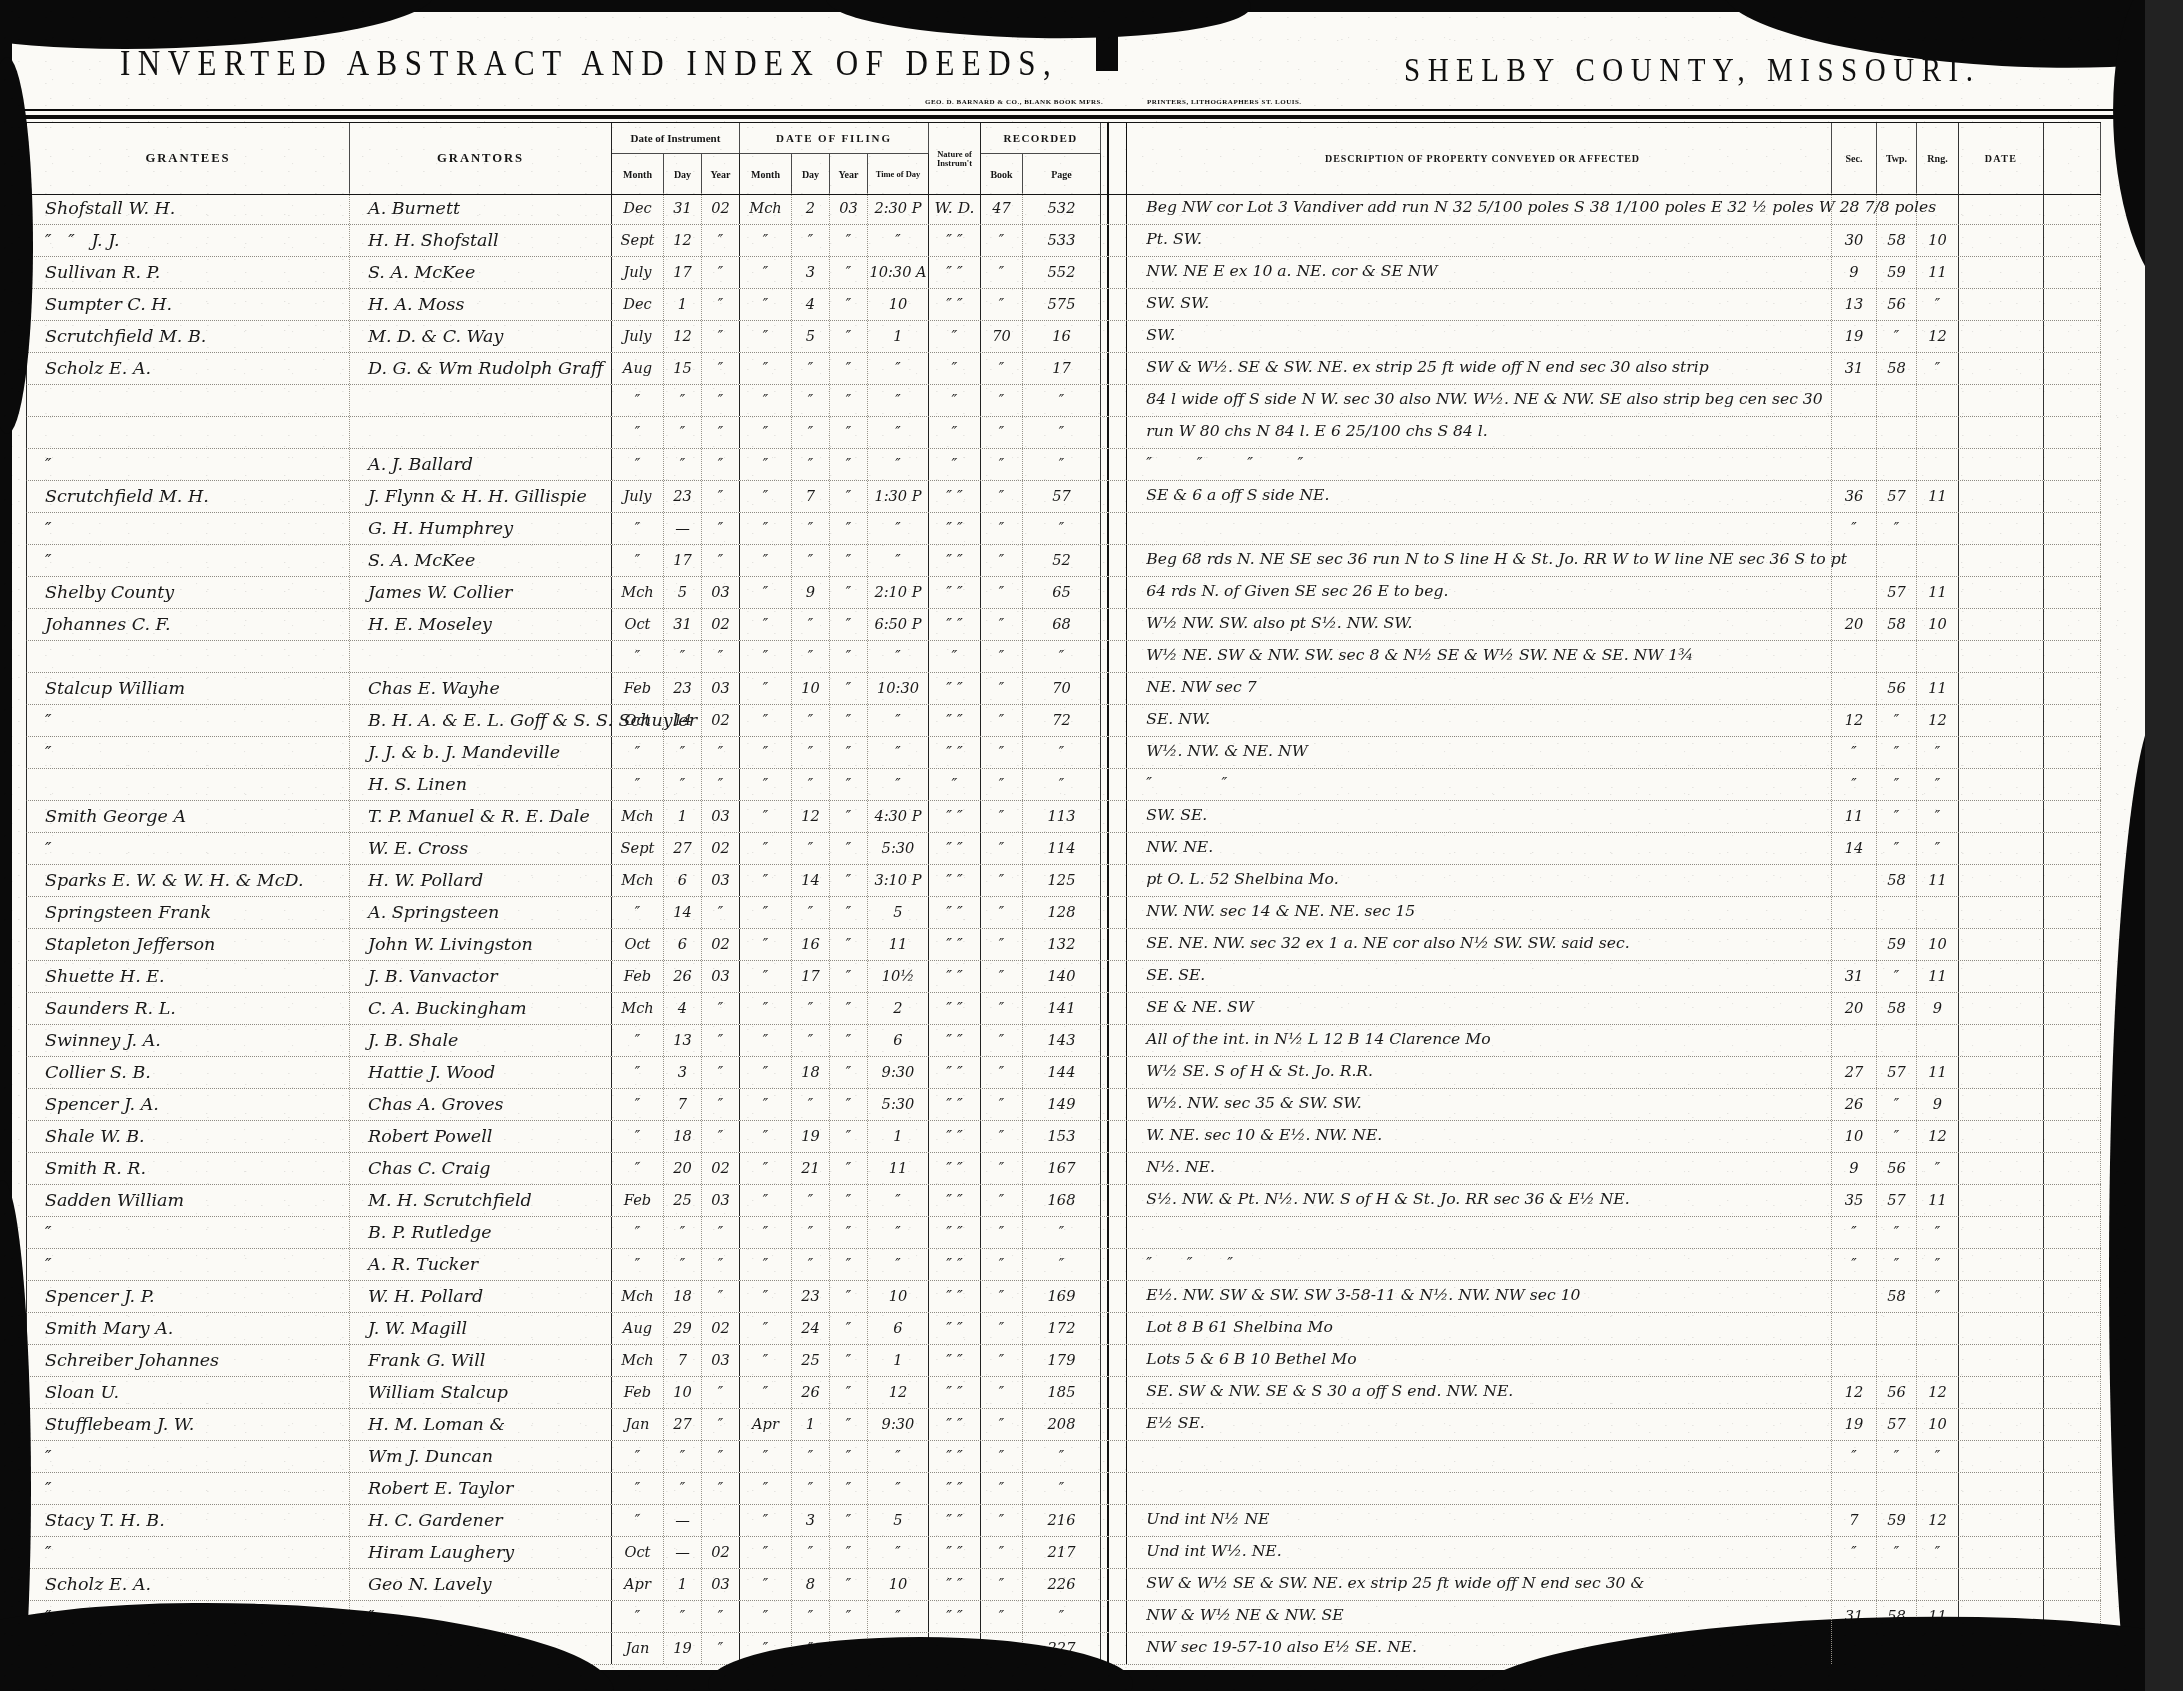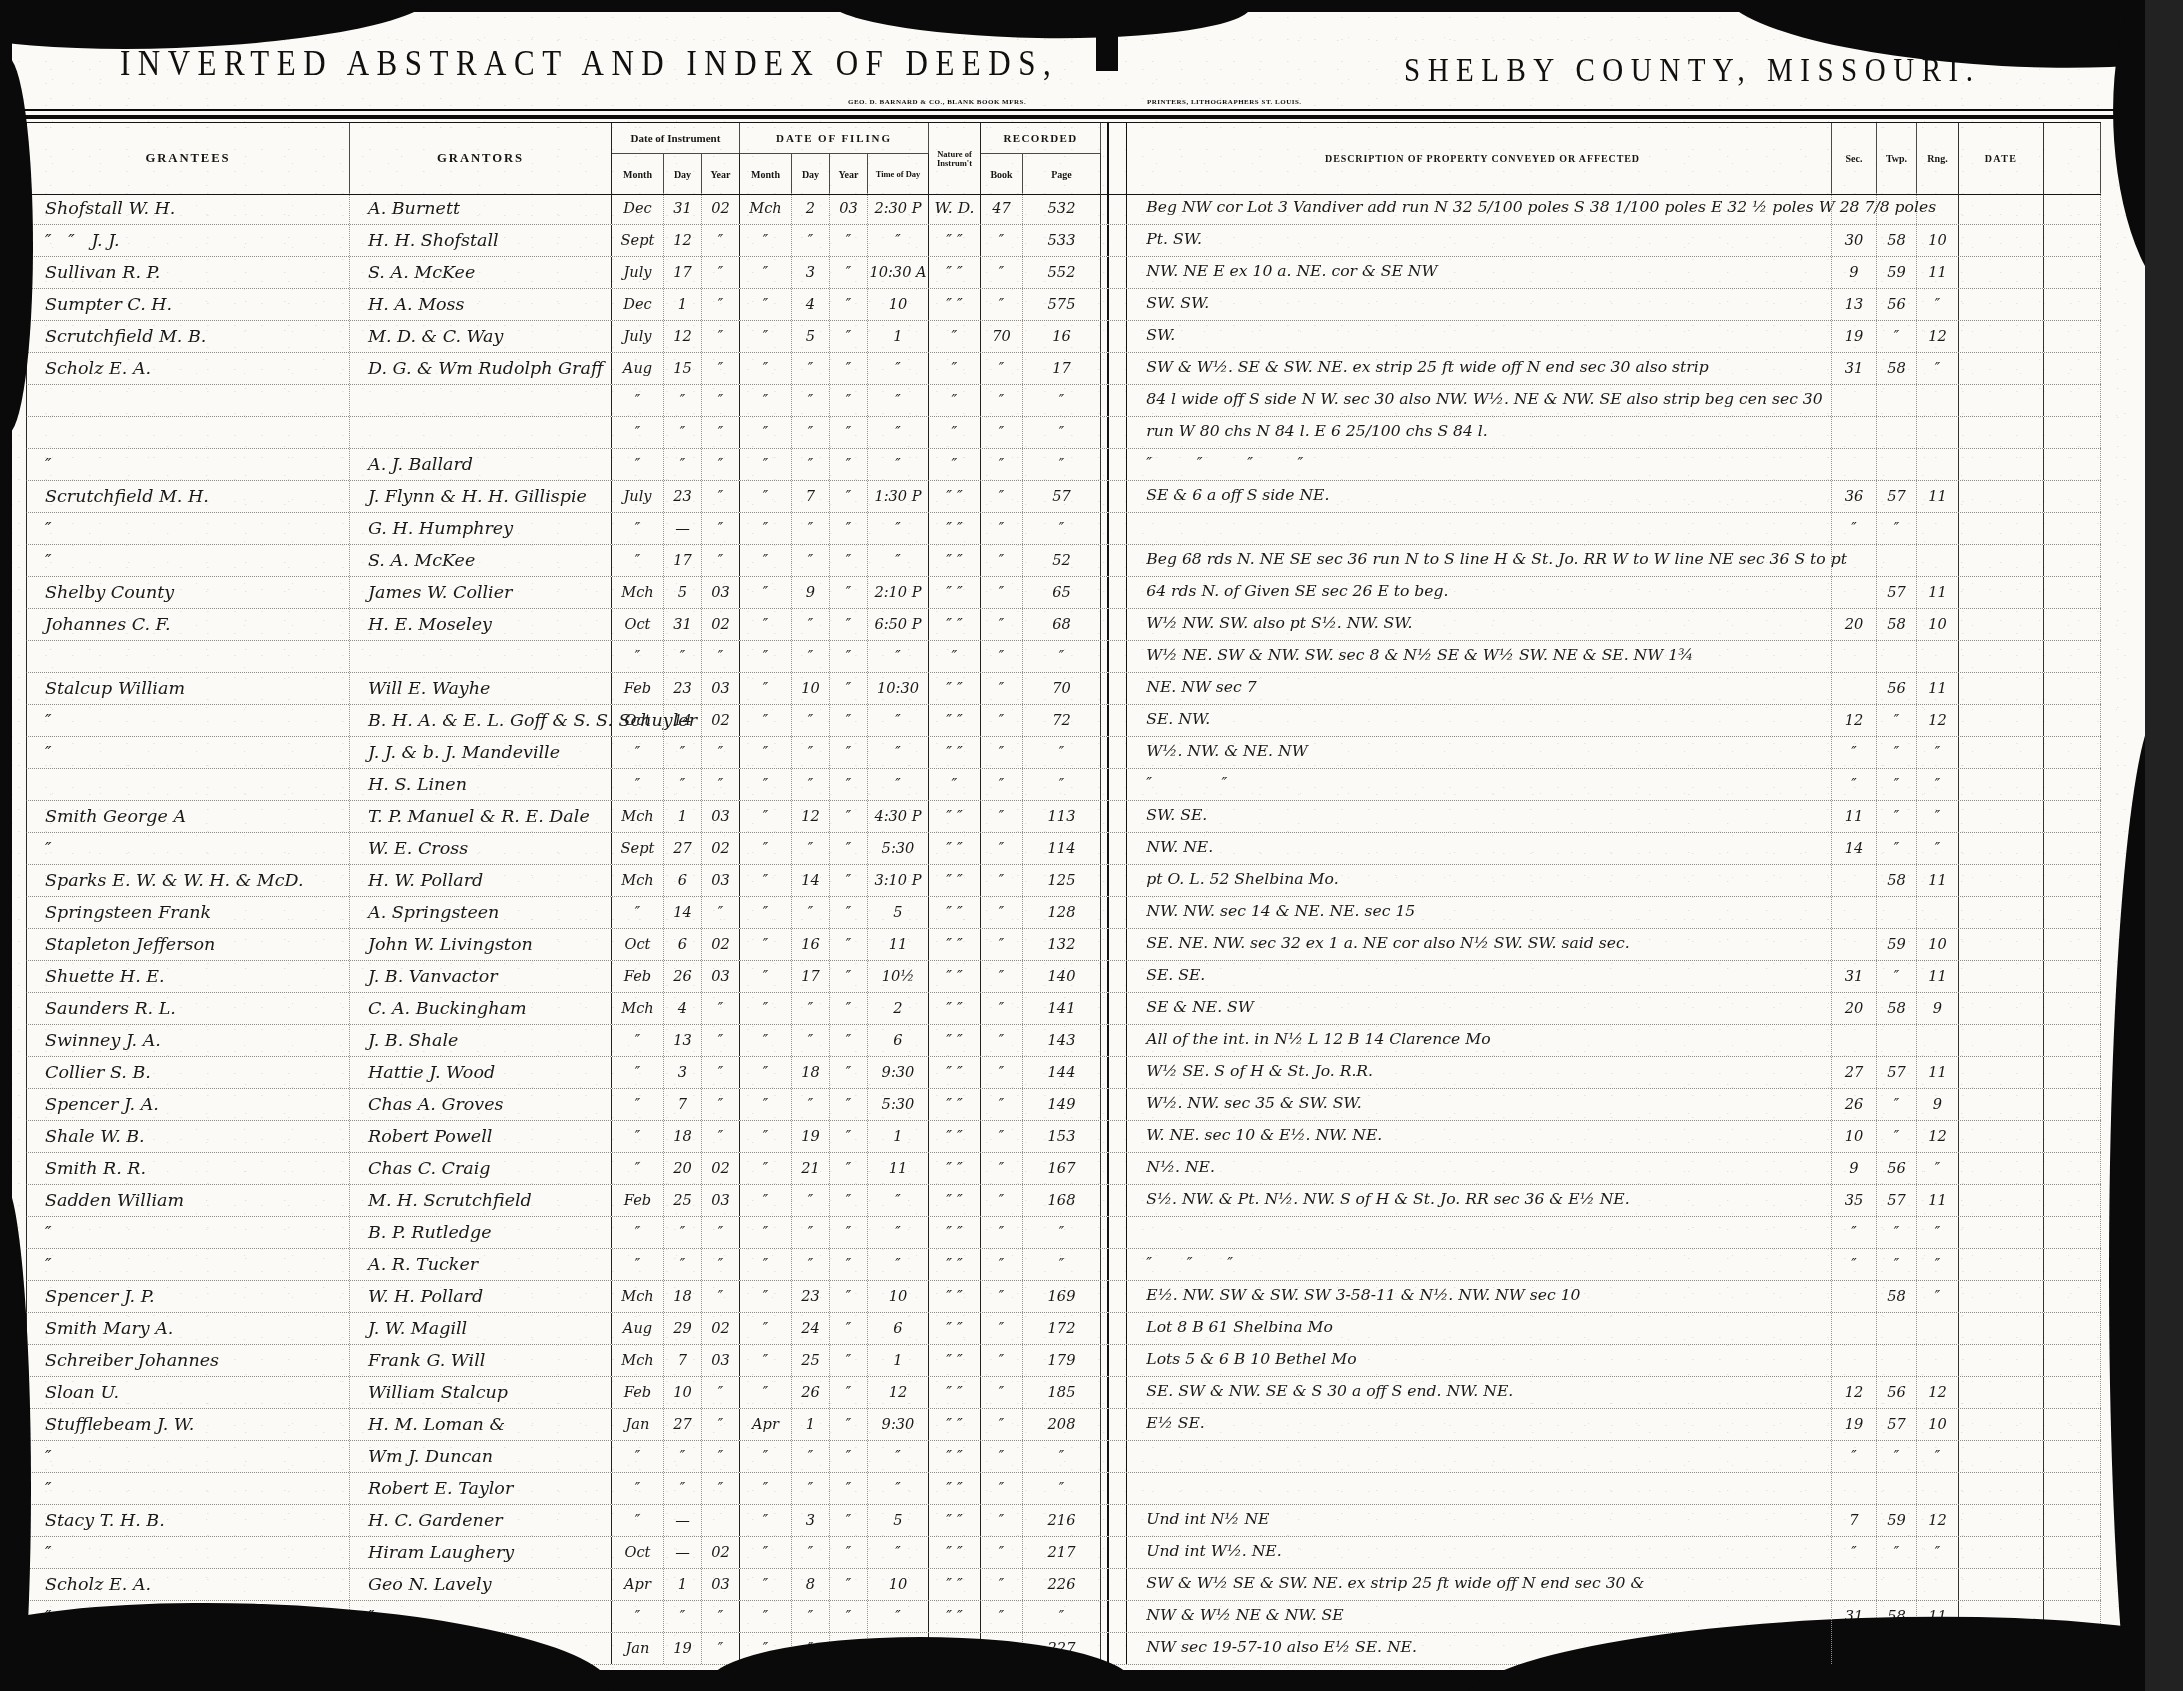--- a/index.html
+++ b/index.html
@@ -43,21 +43,21 @@
   .desc{font-size:15.6px;line-height:29px;padding-left:12.3px;white-space:pre;position:relative;z-index:3;}
   .nat{font-size:15.6px;text-align:center;line-height:30px;}
 </style>
 </head>
 <body>
 
 <div class="scan">
 
   <div class="title" style="left:120px;top:45px;">INVERTED ABSTRACT AND INDEX OF DEEDS,</div>
   <div class="title" style="left:1404px;top:54px;font-size:29px;">SHELBY COUNTY, MISSOURI.</div>
-  <div class="imprint" style="left:848px;top:98px;">GEO. D. BARNARD &amp; CO., BLANK BOOK MFRS.</div>
+  <div class="imprint" style="left:925px;top:98px;">GEO. D. BARNARD &amp; CO., BLANK BOOK MFRS.</div>
   <div class="imprint" style="left:1147px;top:98px;">PRINTERS, LITHOGRAPHERS ST. LOUIS.</div>
 
   <div class="rule" style="top:109px;height:2.4px;"></div>
   <div class="rule" style="top:115px;height:4.2px;"></div>
 
   <div class="cols thead">
     <div class="hc h-big" style="grid-column:1;grid-row:1/3;">GRANTEES</div>
     <div class="hc h-big dbl" style="grid-column:2;grid-row:1/3;">GRANTORS</div>
     <div class="hc h-mid" style="grid-column:3/6;grid-row:1;">Date of Instrument</div>
     <div class="hc h-sm sub" style="grid-column:3;grid-row:2;">Month</div>
@@ -392,21 +392,21 @@
         <div class="c gutter"></div>
         <div class="c hw desc">W½ NE. SW &amp; NW. SW. sec 8 &amp; N½ SE &amp; W½ SW. NE &amp; SE. NW 1¾</div>
         <div class="c hw num"></div>
         <div class="c hw num"></div>
         <div class="c hw num sld"></div>
         <div class="c sld"></div>
         <div class="c"></div>
       </div>
       <div class="trow cols">
         <div class="c hw name">Stalcup William</div>
-        <div class="c hw name dbl">Will E. Wayhe</div>
+        <div class="c hw name dbl">Chas E. Wayhe</div>
         <div class="c hw num">Feb</div>
         <div class="c hw num">23</div>
         <div class="c hw num dbl">03</div>
         <div class="c hw num">″</div>
         <div class="c hw num">10</div>
         <div class="c hw num">″</div>
         <div class="c hw num dbl">10:30</div>
         <div class="c hw nat dbl">″ ″</div>
         <div class="c hw num">″</div>
         <div class="c hw num sld">70</div>

